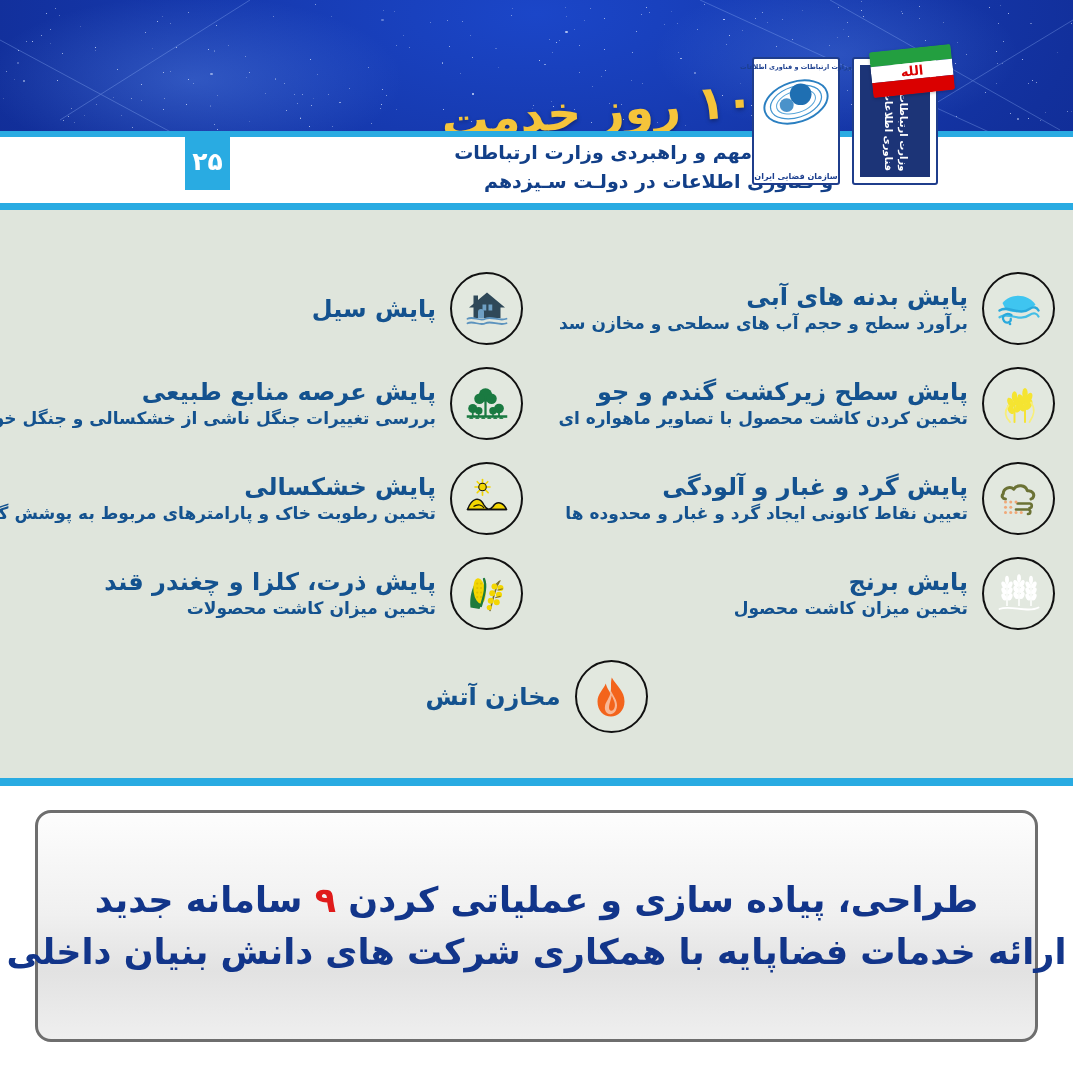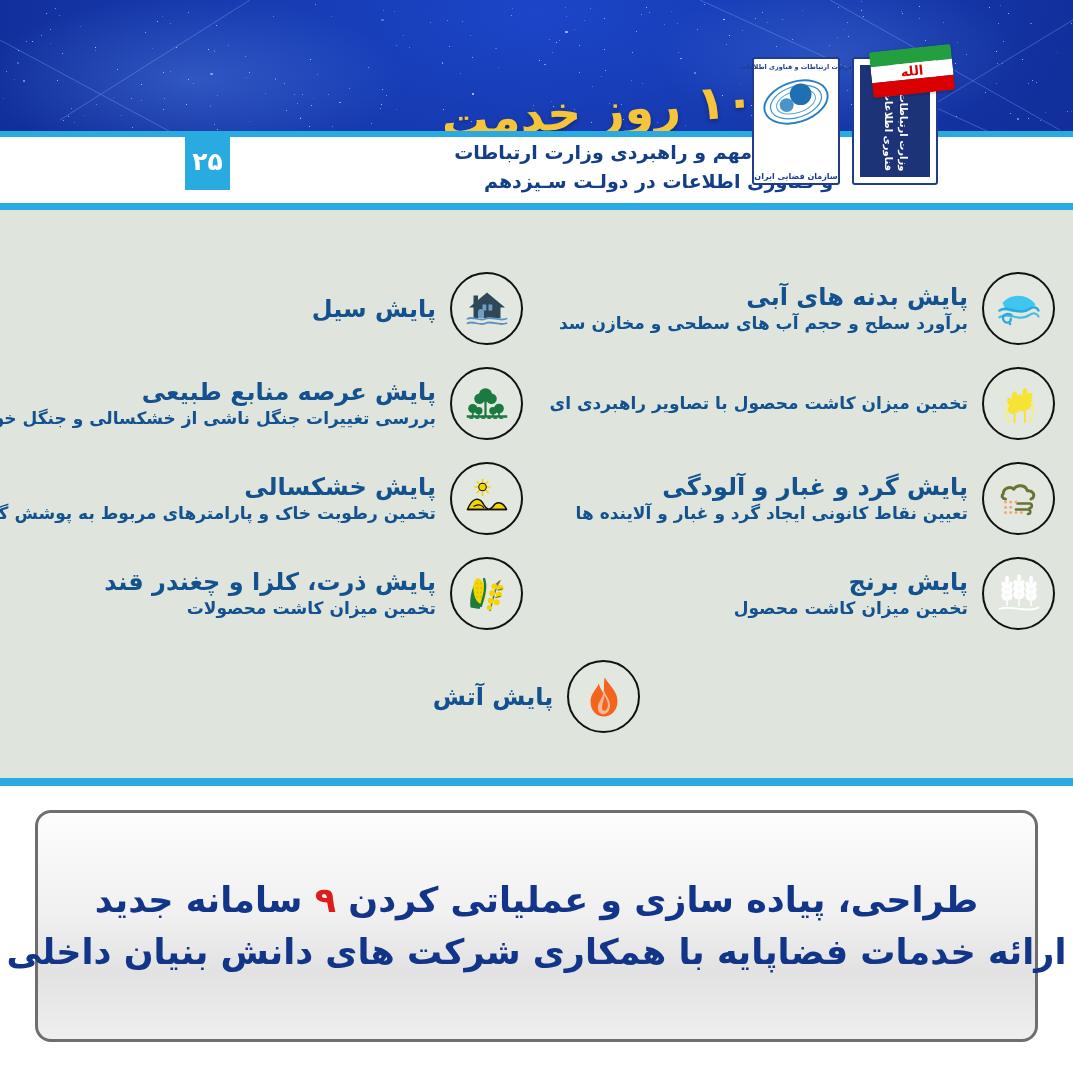--- a/index.html
+++ b/index.html
@@ -552,21 +552,22 @@
               <ellipse cx="45" cy="24" rx="4" ry="7.5" transform="rotate(28 45 24)"></ellipse>
               <ellipse cx="35" cy="35" rx="4" ry="7.5" transform="rotate(-28 35 35)"></ellipse>
               <ellipse cx="45" cy="33" rx="4" ry="7.5" transform="rotate(28 45 33)"></ellipse>
               <ellipse cx="40" cy="18" rx="3.6" ry="7.5"></ellipse>
             </g>
             <path d="M48 30 C54 38, 52 48, 46 56" fill="none" stroke="#F7EE7A" stroke-width="2.4" stroke-linecap="round"></path>
             <path d="M18 34 C12 42, 14 50, 20 56" fill="none" stroke="#F7EE7A" stroke-width="2.4" stroke-linecap="round"></path>
           </svg>
         </div>
         <div class="item-text">
-          <div class="item-desc">تخمین میزان کاشت محصول با تصاویر راهبردی ای</div>
+          <div class="item-title">پایش سطح زیرکشت گندم و جو</div>
+          <div class="item-desc">تخمین کردن کاشت محصول با تصاویر ماهواره ای</div>
         </div>
       </div>
 
       <div class="item item-col-right" style="top:240px;">
         <div class="icon-circle">
           <svg viewBox="0 0 64 64">
             <path d="M14 32 C10 32, 8 28, 11 25 C11 18, 20 14, 25 19 C29 12, 41 13, 43 21 C50 20, 54 26, 50 31 L48 32" fill="none" stroke="#6B7235" stroke-width="4" stroke-linecap="round" stroke-linejoin="round"></path>
             <g stroke="#6B7235" stroke-width="3.6" stroke-linecap="round" fill="none">
               <path d="M30 38 L46 38 C50 38, 50 44, 46 44"></path>
               <path d="M28 46 L44 46 C48 46, 48 52, 44 52"></path>
@@ -579,21 +580,21 @@
                 <circle cx="21" cy="43" r="2"></circle>
               <circle cx="14" cy="50" r="2"></circle>
                 <circle cx="21" cy="50" r="2"></circle>
                 <circle cx="28" cy="50" r="2"></circle>
               <circle cx="35" cy="50" r="2"></circle>
             </g>
           </svg>
         </div>
         <div class="item-text">
           <div class="item-title">پایش گرد و غبار و آلودگی</div>
-          <div class="item-desc">تعیین نقاط کانونی ایجاد گرد و غبار و آلاینده ها</div>
+          <div class="item-desc">تعیین نقاط کانونی ایجاد گرد و غبار و محدوده ها</div>
         </div>
       </div>
 
       <div class="item item-col-right" style="top:335px;">
         <div class="icon-circle">
           <svg viewBox="0 0 64 64">
             <g fill="#ffffff">
               <g transform="translate(16,0)">
                 <rect x="-1" y="14" width="2" height="34" fill="#ffffff"></rect>
                 <ellipse cx="-4" cy="20" rx="3" ry="5" transform="rotate(-25 -4 20)"></ellipse>
@@ -753,21 +754,21 @@
 
       <div class="item item-center" style="top:438px;">
         <div class="icon-circle">
           <svg viewBox="0 0 64 64">
             <path d="M33 6 C40 18, 50 24, 50 38 C50 50, 41 58, 32 58 C22 58, 14 50, 14 38 C14 28, 22 22, 25 14 C27 22, 31 24, 31 28 C33 22, 31 14, 33 6 Z" fill="#F3641C"></path>
             <path d="M32 24 C36 32, 40 36, 40 43 C40 50, 36 55, 31 55 C26 55, 23 50, 24 44 C25 38, 30 34, 32 24 Z" fill="#FCFCFC" opacity=".55"></path>
             <path d="M33 30 C36 37, 38 40, 37 45 C36 50, 32 52, 30 49 C28 45, 31 39, 33 30 Z" fill="#F3641C"></path>
           </svg>
         </div>
         <div class="item-text">
-          <div class="item-title">پایش آتش</div>
+          <div class="item-title">مخازن آتش</div>
         </div>
       </div>
 
     </div>
   </div>
 
   <div class="cyan-rule-panel-bottom"></div>
 
   <div class="banner">
     <div class="banner-line">

